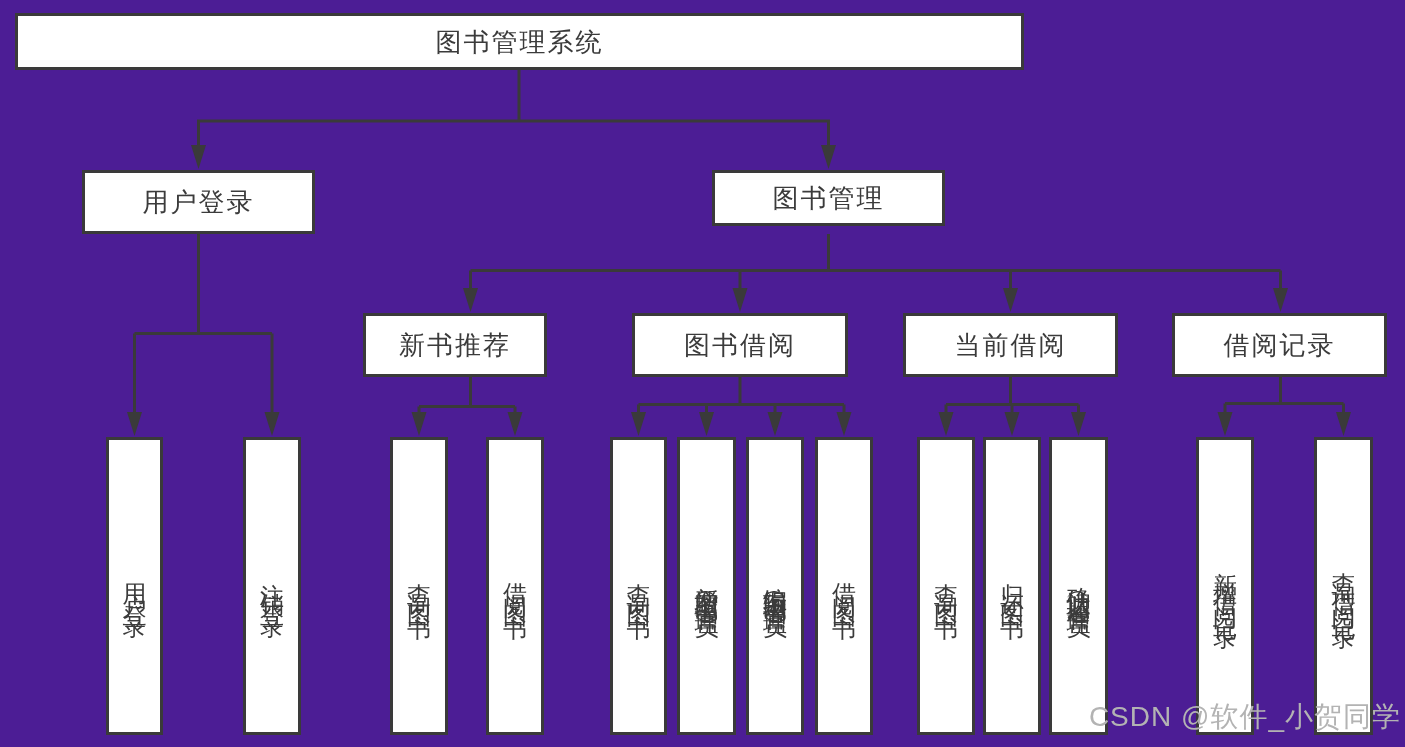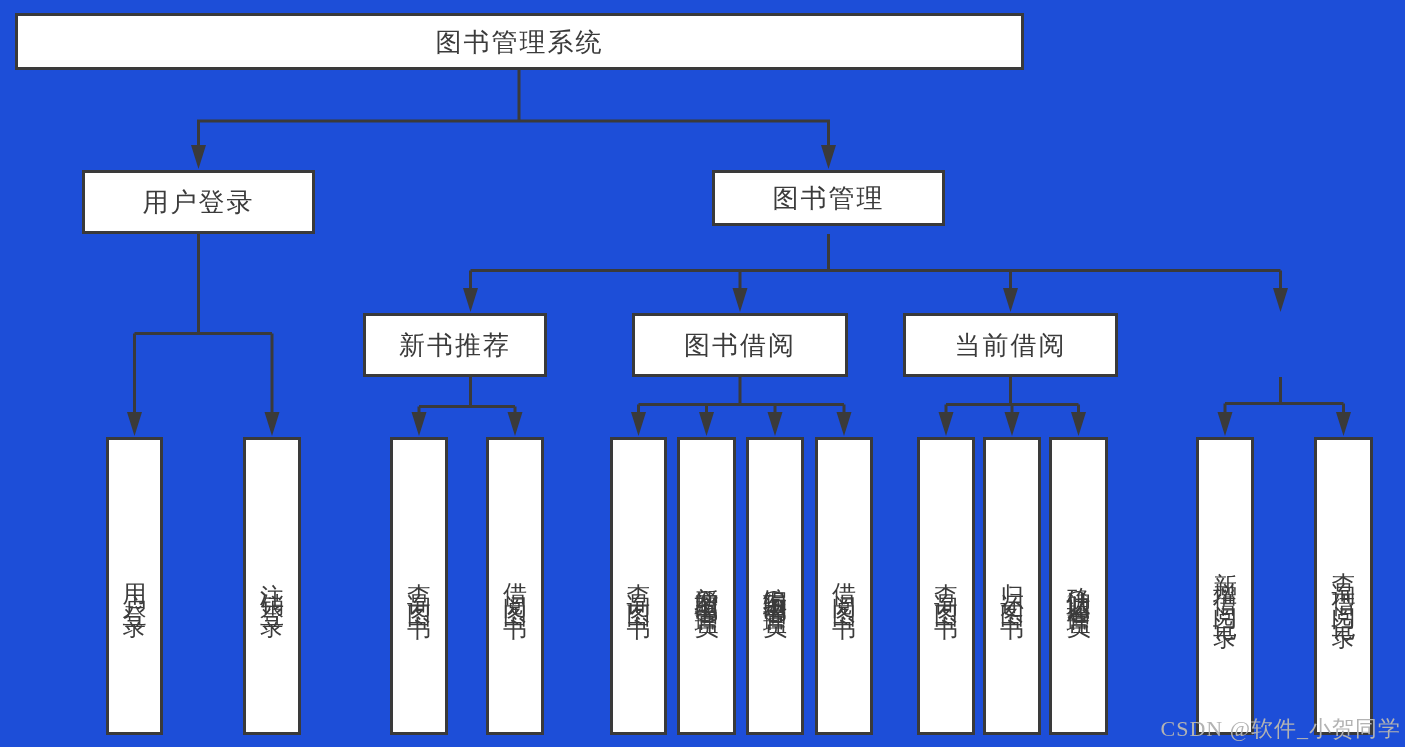--- a/index.html
+++ b/index.html
@@ -9,21 +9,21 @@
   }
   *{box-sizing:border-box;margin:0;padding:0;}
   body{
     background:#ffffff;
     font-family:"Liberation Sans","DejaVu Sans",sans-serif;
   }
   .canvas{
     position:relative;
     width:1405px;
     height:747px;
-    background:#1d4ed8;
+    background:#4c1d95;
     overflow:hidden;
   }
   .wires{
     position:absolute;
     left:0;top:0;
     z-index:1;
   }
   .wires .cline{
     stroke:var(--line);
     stroke-width:3;
@@ -59,29 +59,28 @@
     font-size:24px;
     line-height:1;
     letter-spacing:11px;
     white-space:nowrap;
   }
   .vbox.tight .lbl{
     letter-spacing:4px;
   }
   .watermark{
     position:absolute;
-    top:716px;
+    top:700px;
     right:4px;
-    font-size:22px;
+    font-size:28px;
     line-height:1.2;
     color:var(--watermark);
     letter-spacing:1px;
     z-index:5;
     white-space:nowrap;
-    font-family:Liberation Serif, serif;
   }
 </style>
 </head>
 <body>
 
 <div class="canvas">
 
   <svg class="wires" width="1405" height="747" viewBox="0 0 1405 747">
     <defs>
       <path id="ah" d="M -7.5 0 H 7.5 L 0 24 Z"></path>
@@ -131,20 +130,23 @@
 
   <div class="node hbox" style="left:363px;top:313px;width:184px;height:64px">
     <span class="lbl">新书推荐</span>
   </div>
   <div class="node hbox" style="left:632px;top:313px;width:216px;height:64px">
     <span class="lbl">图书借阅</span>
   </div>
   <div class="node hbox" style="left:903px;top:313px;width:215px;height:64px">
     <span class="lbl">当前借阅</span>
   </div>
+  <div class="node hbox" style="left:1172px;top:313px;width:215px;height:64px">
+    <span class="lbl">借阅记录</span>
+  </div>
 
   <div class="node vbox" style="left:106px;width:57px">
     <span class="lbl">用户登录</span>
   </div>
   <div class="node vbox" style="left:243px;width:58px">
     <span class="lbl">注销登录</span>
   </div>
 
   <div class="node vbox" style="left:390px;width:58px">
     <span class="lbl">查询图书</span>

